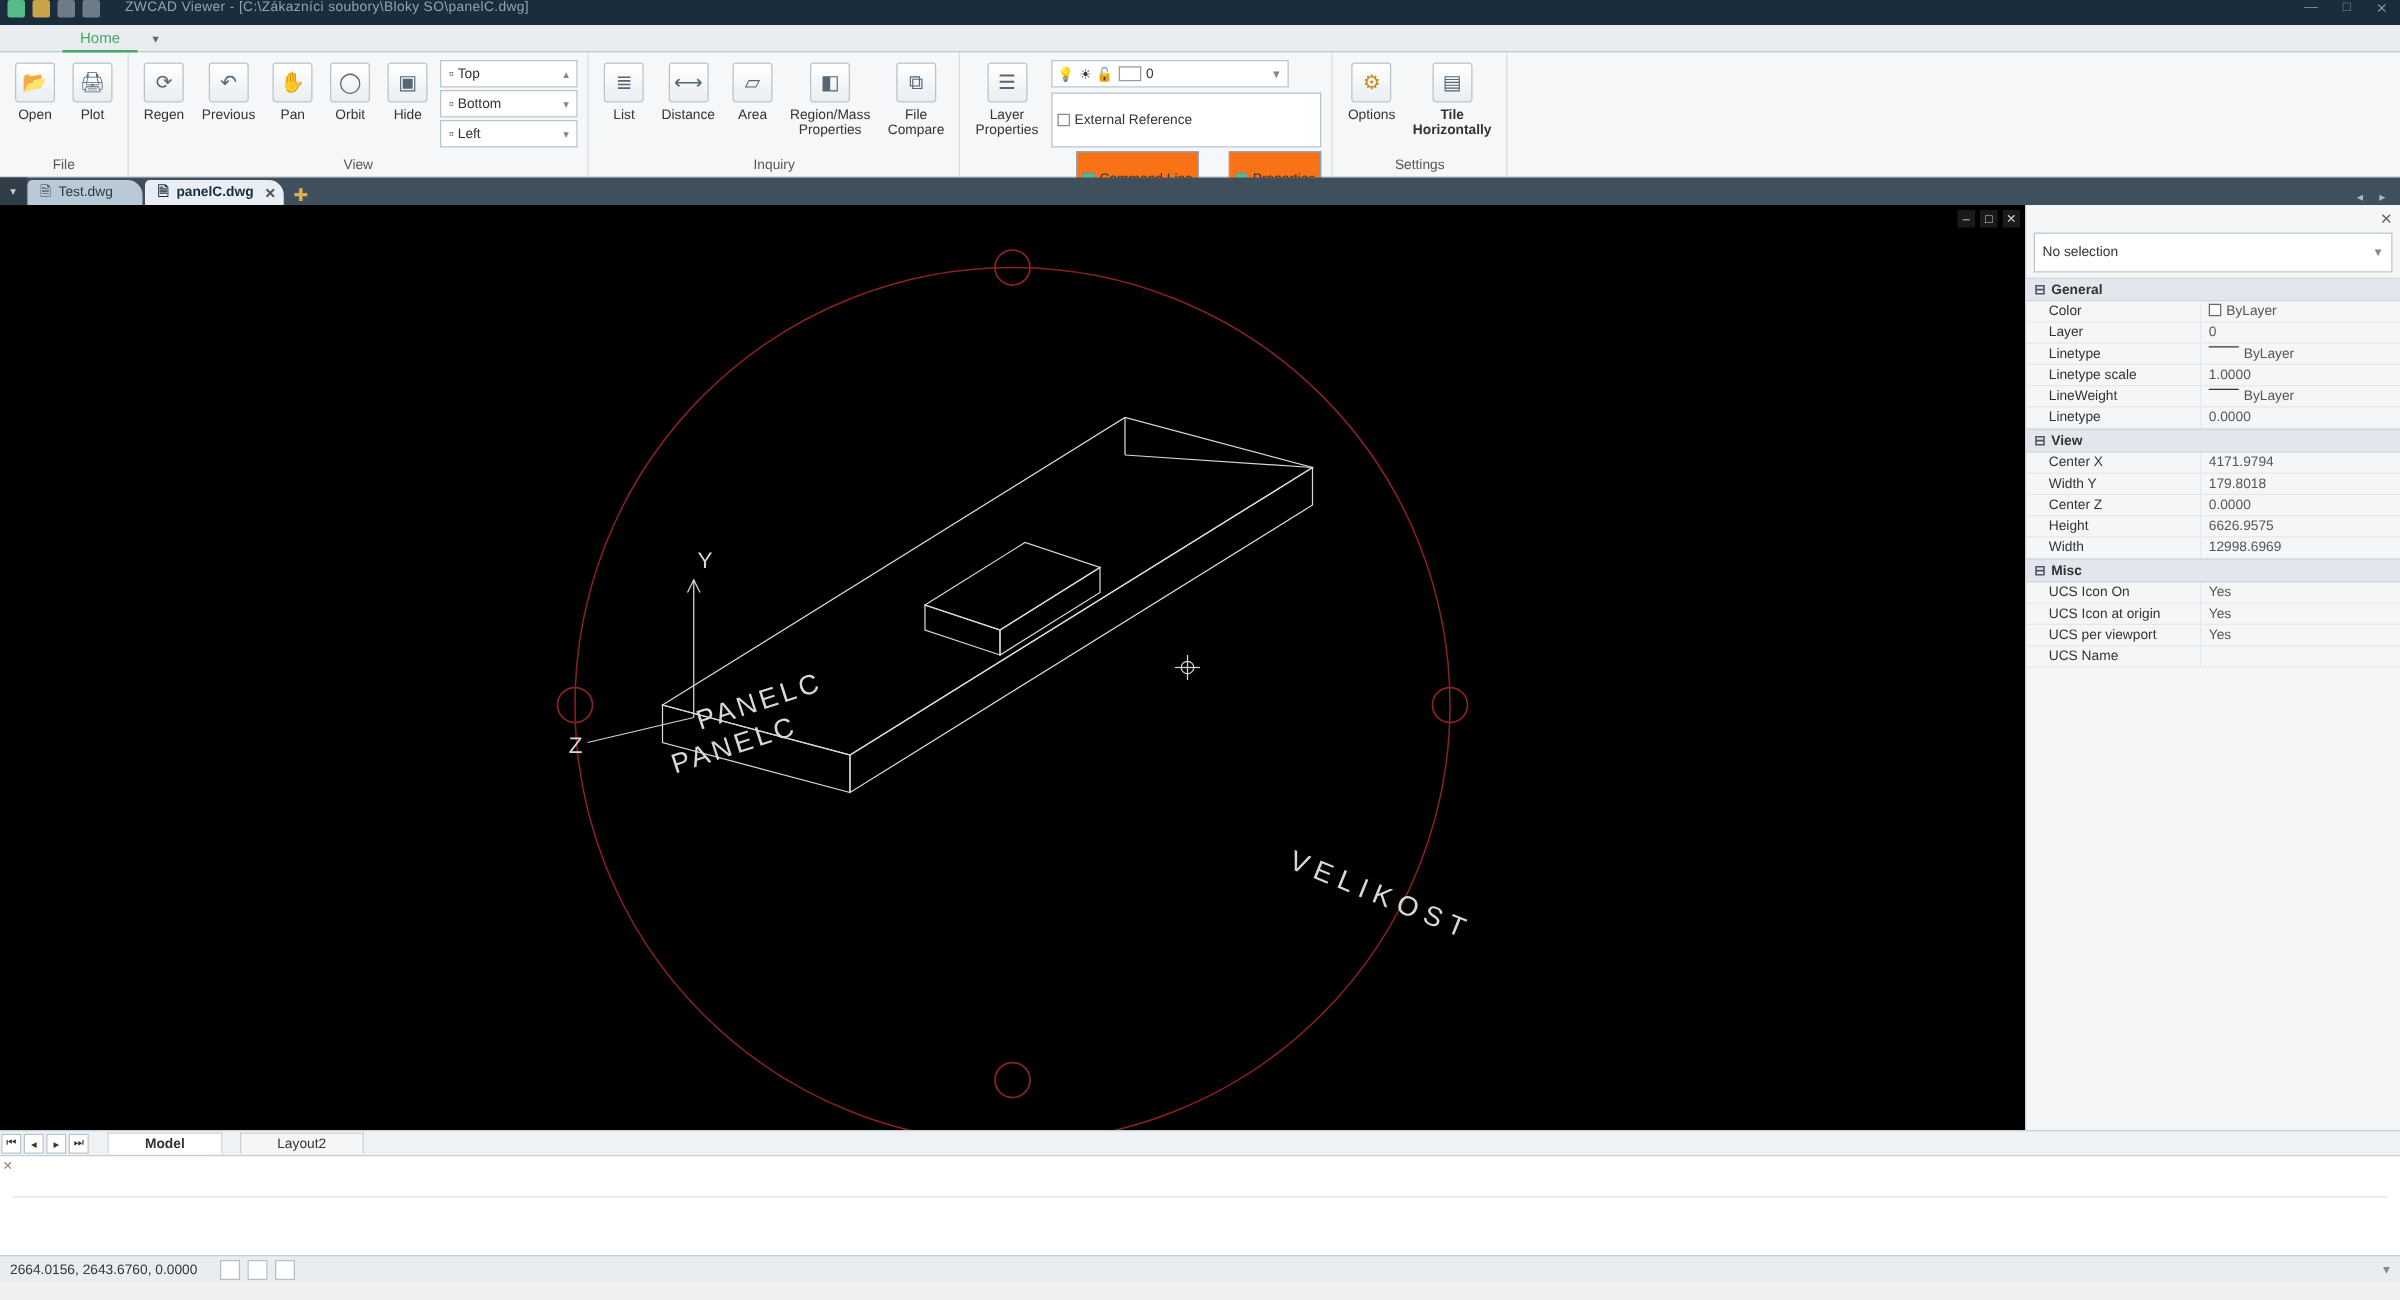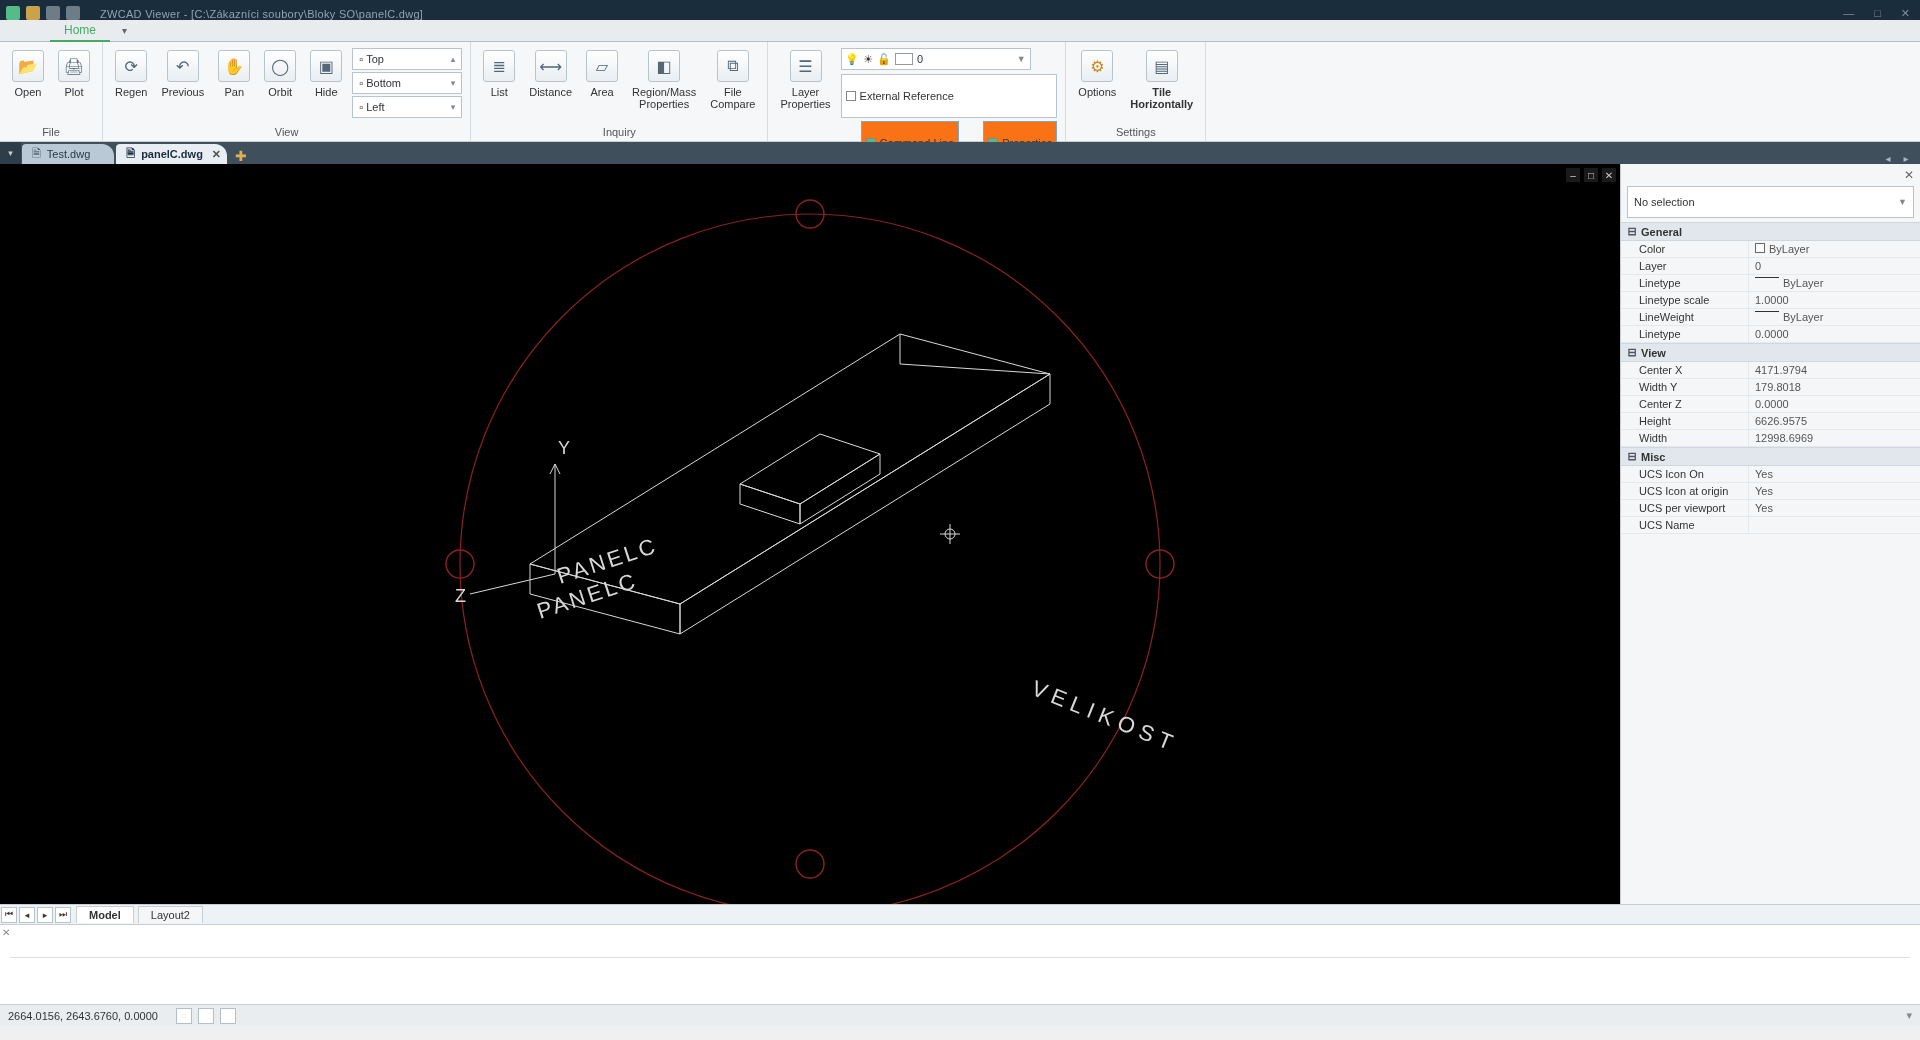--- a/index.html
+++ b/index.html
@@ -1,19 +1,19 @@
 <!DOCTYPE html>
 <html><head>
 <meta charset="utf-8">
 <style>
   * { box-sizing: border-box; margin: 0; padding: 0; font-family: "Segoe UI", Tahoma, sans-serif; }
   body { width: 1920px; height: 1040px; background: #f0f0f0; overflow: hidden; font-size: 12px; color: #333; }
 
   
-  .titlebar { height: 20px; background: #1a2d3d; color: #bfc9d0; display: flex; align-items: flex-end; padding: 0 6px; font-size: 11px; }
+  .titlebar { height: 20px; background: #1a2d3d; color: #bfc9d0; display: flex; align-items: flex-start; padding: 0 6px; font-size: 11px; }
   .titlebar .qat { display: flex; gap: 6px; align-items: center; }
   .qat-icon { width: 14px; height: 14px; background: #5a7; border-radius: 2px; }
   .titlebar-path { margin-left: 20px; letter-spacing: .3px; color: #8fa3b3; }
   .win-controls { margin-left: auto; display: flex; gap: 12px; color: #7d8c99; }
   .win-controls span { cursor: pointer; padding: 0 4px; }
 
   
   .tabstrip { height: 22px; background: #e8ecef; border-bottom: 1px solid #b5bfc7; display: flex; align-items: center; padding-left: 50px; }
   .tabstrip .ribbon-tab { padding: 3px 14px; font-size: 12px; color: #4a6; border-bottom: 2px solid #4a6; cursor: pointer; }
   .tabstrip .expand { margin-left: 12px; font-size: 10px; color:#666; cursor: pointer; }
@@ -59,30 +59,30 @@
   
   .props { width:300px; background:#f4f6f8; border-left:1px solid #c7cfd5; display:flex; flex-direction:column; }
   .props-head { height:22px; display:flex; align-items:center; padding:0 6px; }
   .props-head .close { margin-left:auto; cursor:pointer; font-size:12px; color:#666; }
   .sel-combo { margin:0 6px 4px; height:32px; border:1px solid #b8c4cc; background:#fff; display:flex; align-items:center; padding:0 6px; font-size:11px; }
   .sel-combo .arrow { margin-left:auto; font-size:9px; color:#888; }
   .prop-grid { flex:1; overflow:auto; font-size:11px; }
   .pg-section { background:#e1e7ec; font-weight:600; padding:2px 6px; border-top:1px solid #cfd7dd; border-bottom:1px solid #cfd7dd; display:flex; align-items:center; gap:4px; cursor:pointer; }
   .pg-section .tw { width:10px; text-align:center; color:#556; }
   .pg-row { display:flex; border-bottom:1px solid #e4e9ed; }
-  .pg-row .k { width:128px; padding:2px 6px 2px 18px; color:#333; border-right:1px solid #e4e9ed; }
+  .pg-row .k { width:140px; padding:2px 6px 2px 18px; color:#333; border-right:1px solid #e4e9ed; }
   .pg-row .v { flex:1; padding:2px 6px; color:#555; display:flex; gap:4px; }
   .sw9 { width:10px; height:10px; border:1px solid #666; background:#fff; }
   .lt-line { width:24px; border-top:1px solid #333; }
 
   
   .sheet-tabs { height:20px; background:#eef2f5; border-top:1px solid #c7cfd5; display:flex; align-items:center; font-size:11px; }
   .sheet-tabs .nav { display:flex; }
   .sheet-tabs .nav span { width:16px; height:16px; border:1px solid #b8c4cc; margin:1px; display:flex; align-items:center; justify-content:center; font-size:9px; cursor:pointer; background:#fff; }
-  .sheet-tabs .stab { padding:2px 12px; border:1px solid #c7cfd5; border-bottom:none; margin-left:4px; cursor:pointer; background:#f4f6f8; }
+  .sheet-tabs .stab { padding:2px 29px; border:1px solid #c7cfd5; border-bottom:none; margin-left:14px; cursor:pointer; background:#f4f6f8; }
   .sheet-tabs .stab.active { background:#fff; font-weight:600; }
 
   .cmd { height:80px; background:#fff; border-top:1px solid #c7cfd5; font-family: Consolas, monospace; font-size:12px; padding:4px 10px; color:#222; white-space:pre-line; position:relative; }
   .cmd .cmd-close { position:absolute; left:2px; top:2px; font-size:10px; color:#888; cursor:pointer; }
   .cmd-input { border-top:1px solid #ddd; height:18px; display:flex; align-items:center; }
 
   .status { height:22px; background:#e9edf0; border-top:1px solid #c7cfd5; display:flex; align-items:center; padding:0 8px; font-size:11px; color:#333; }
   .status .sicons { margin-left:18px; display:flex; gap:6px; }
   .status .sicons span { width:16px; height:16px; border:1px solid #b5bfc7; background:#fff; cursor:pointer; }
   .status .right { margin-left:auto; display:flex; gap:6px; color:#888; }

